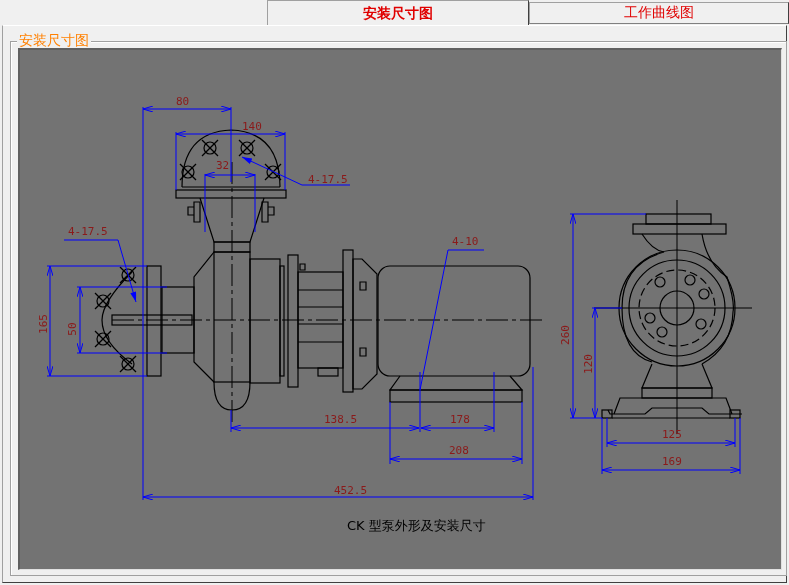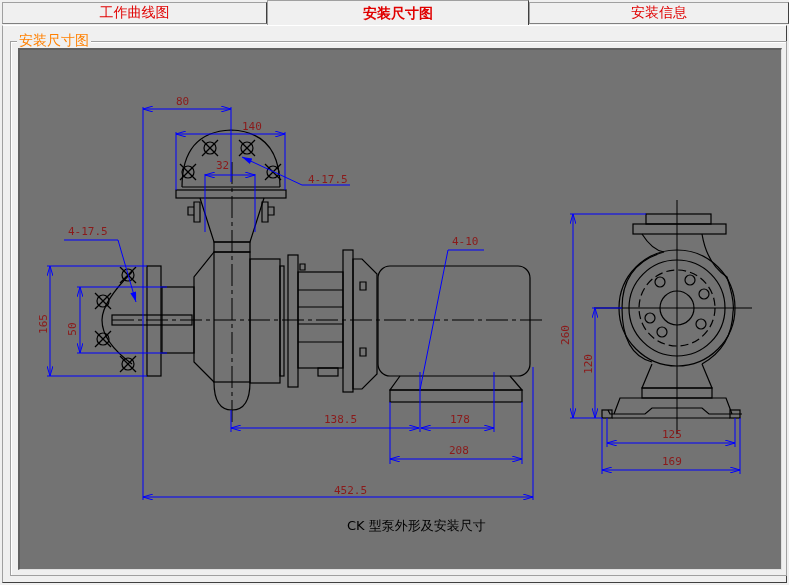--- a/index.html
+++ b/index.html
@@ -26,22 +26,21 @@
             border-left:2px solid #606060; border-top:2px solid #606060;
             border-right:1px solid #e0e0e0; border-bottom:1px solid #e0e0e0; box-sizing:border-box; }
   svg { position:absolute; left:0; top:0; }
   .dim { font-family:"DejaVu Sans Mono", monospace; font-size:11px; fill:#8b1a1a; }
   .cap { font-family:"DejaVu Sans", sans-serif; font-size:13px; fill:#000; }
 </style>
 </head>
 <body>
 
 <div class="tabbar">
-  <div class="tab tab-0">工作曲线图</div>
-  <div class="tab tab-2">安装信息</div>
+  <div class="tab tab-2">工作曲线图</div>
   <div class="tab tab-1 active">安装尺寸图</div>
 </div>
 <div class="pane"></div>
 <div class="group"></div>
 <div class="group-label">安装尺寸图</div>
 
 <div class="canvas">
   <svg width="764" height="522" viewBox="18 48 764 522">
     <defs>
       <marker id="arr" viewBox="0 0 10 6" refX="10" refY="3" markerWidth="10" markerHeight="6" orient="auto-start-reverse">

